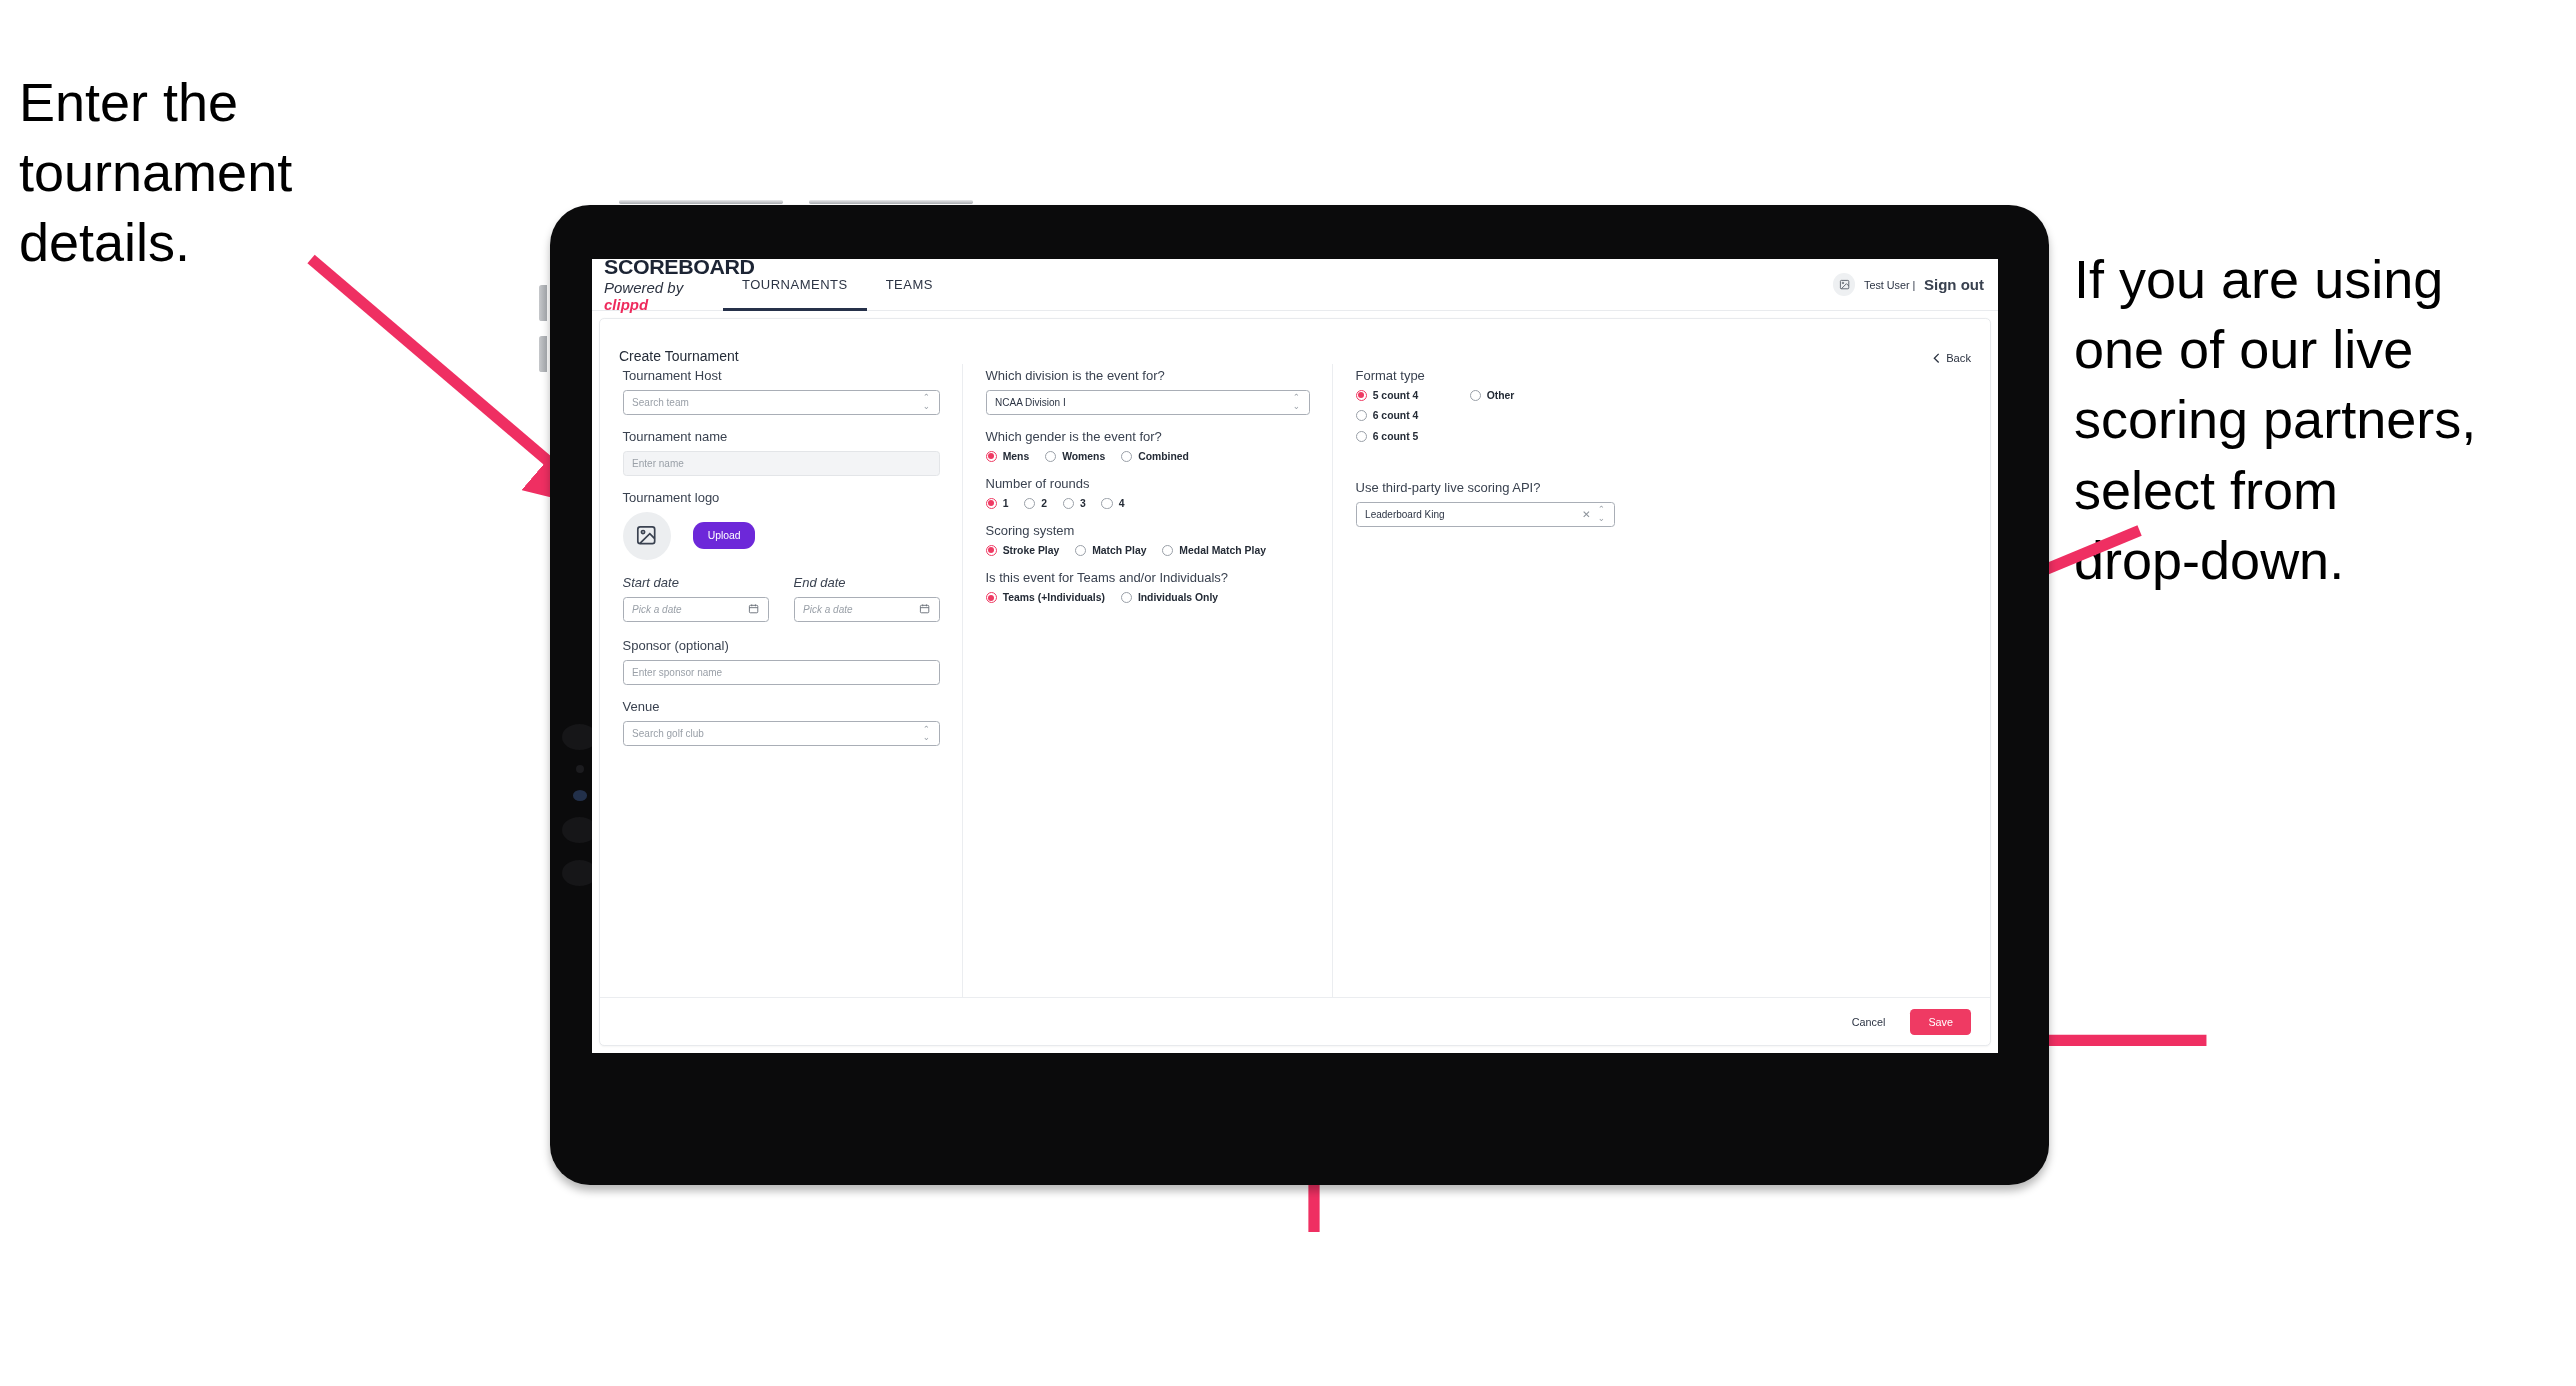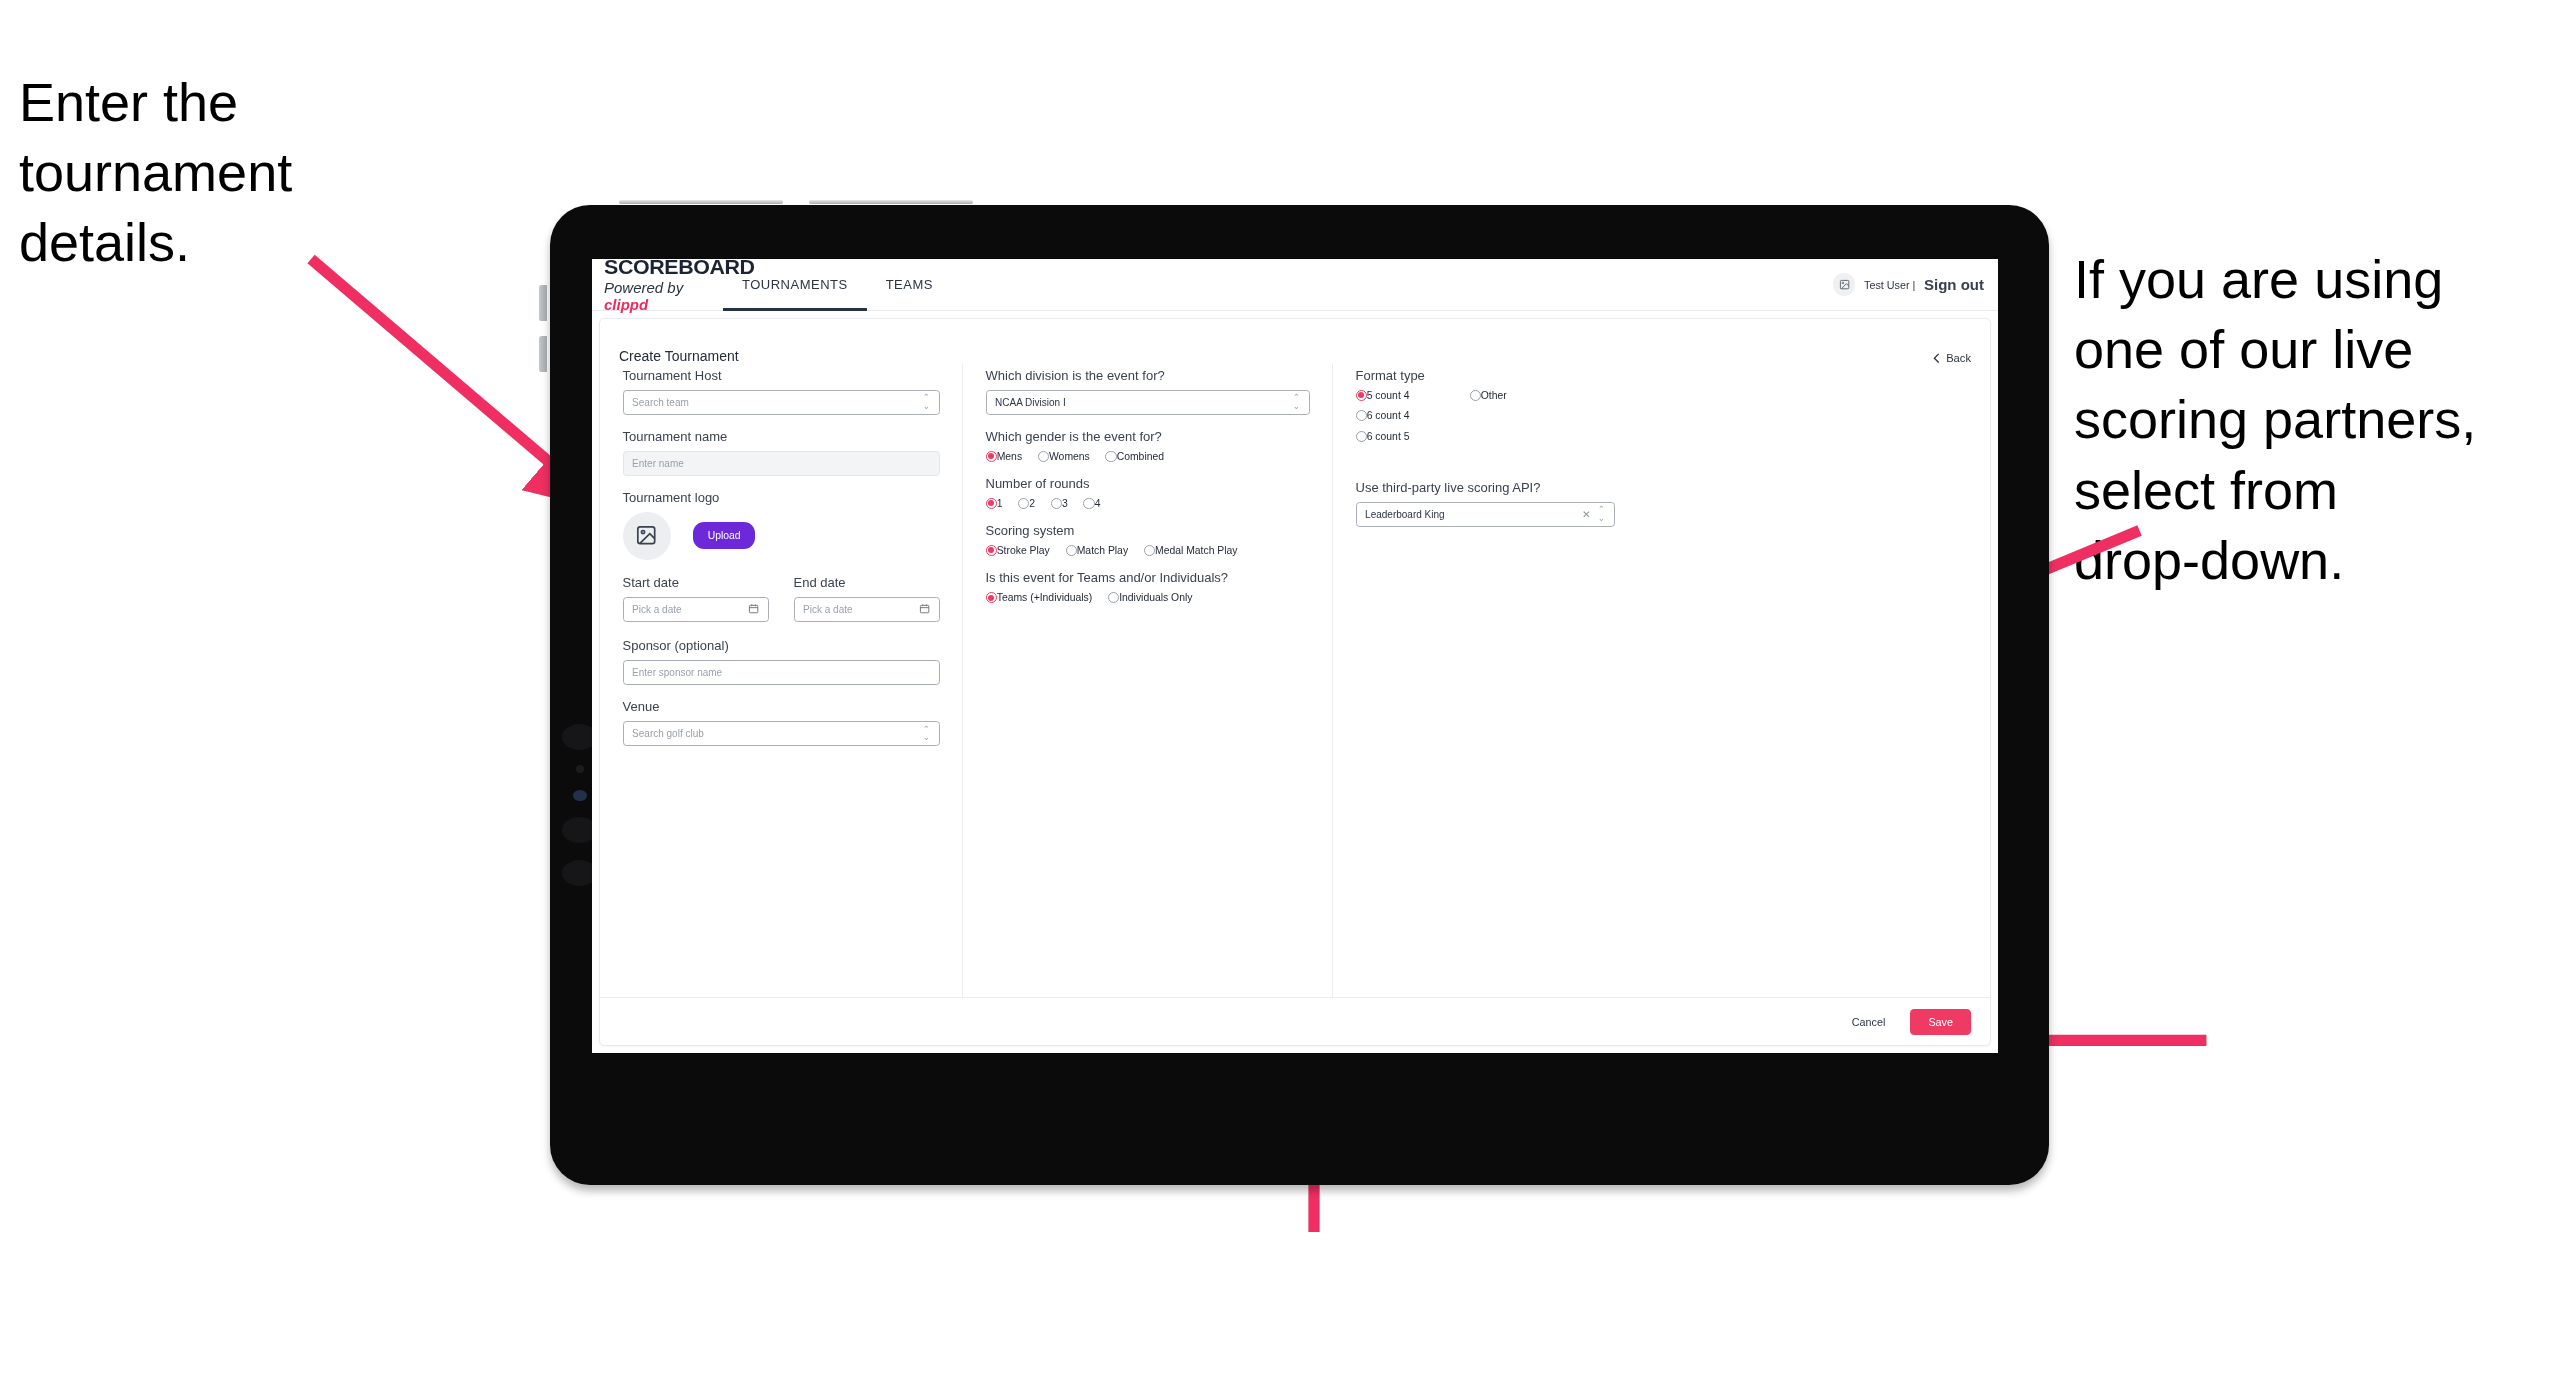--- a/index.html
+++ b/index.html
@@ -147,26 +147,26 @@
   #logorow{ display:flex; align-items:center; gap:22.5px; margin-bottom:15.6px; }
   #logocircle{
     width:48px;height:48px;border-radius:50%;background:#eceef0;
     display:flex;align-items:center;justify-content:center;
   }
   #uploadbtn{
     background:#6d28d9; color:#fff; font-size:10.4px;
     padding:7.8px 14.7px; border-radius:11px; cursor:pointer;
   }
 
-  #daterow{ display:flex; gap:25px; margin-bottom:15.6px; }
+  #daterow{ display:flex; gap:25px; margin-bottom:15.6px;font-style:italic; }
   #daterow > div{ flex:1; }
 
   
   .radrow{ display:flex; align-items:center; flex-wrap:wrap; gap:0 14px; }
-  .rad{ display:flex; align-items:center; gap:0; cursor:pointer; margin-right:1.7px;}
+  .rad{ display:flex; align-items:center; gap:6px; cursor:pointer; margin-right:1.7px;font-weight:bold;}
   .dot{
     width:11.2px;height:11.2px;border-radius:50%;
     border:1.2px solid #9aa0a8; background:#fff;
     display:flex;align-items:center;justify-content:center; flex:0 0 auto;
   }
   .dot.on{ border-color:#ef3a63; }
   .dot.on i{ width:6px;height:6px;border-radius:50%;background:#ef3a63;display:block; }
   .rad span{ font-size:10.4px; color:#242b36; }
 
   .vstack .rad{ margin-bottom:9.5px; }

